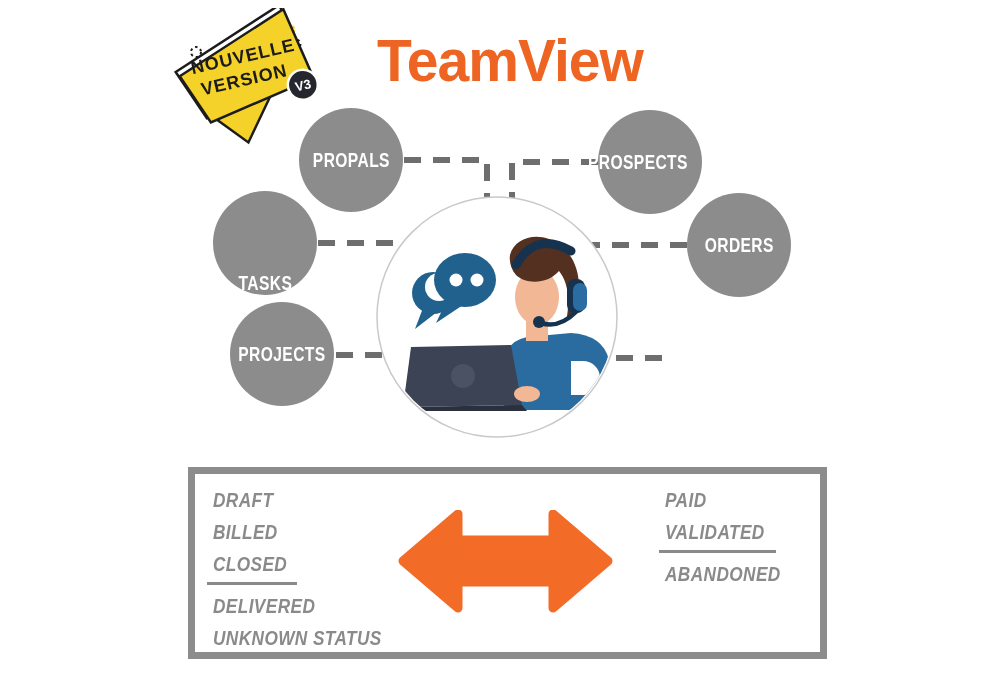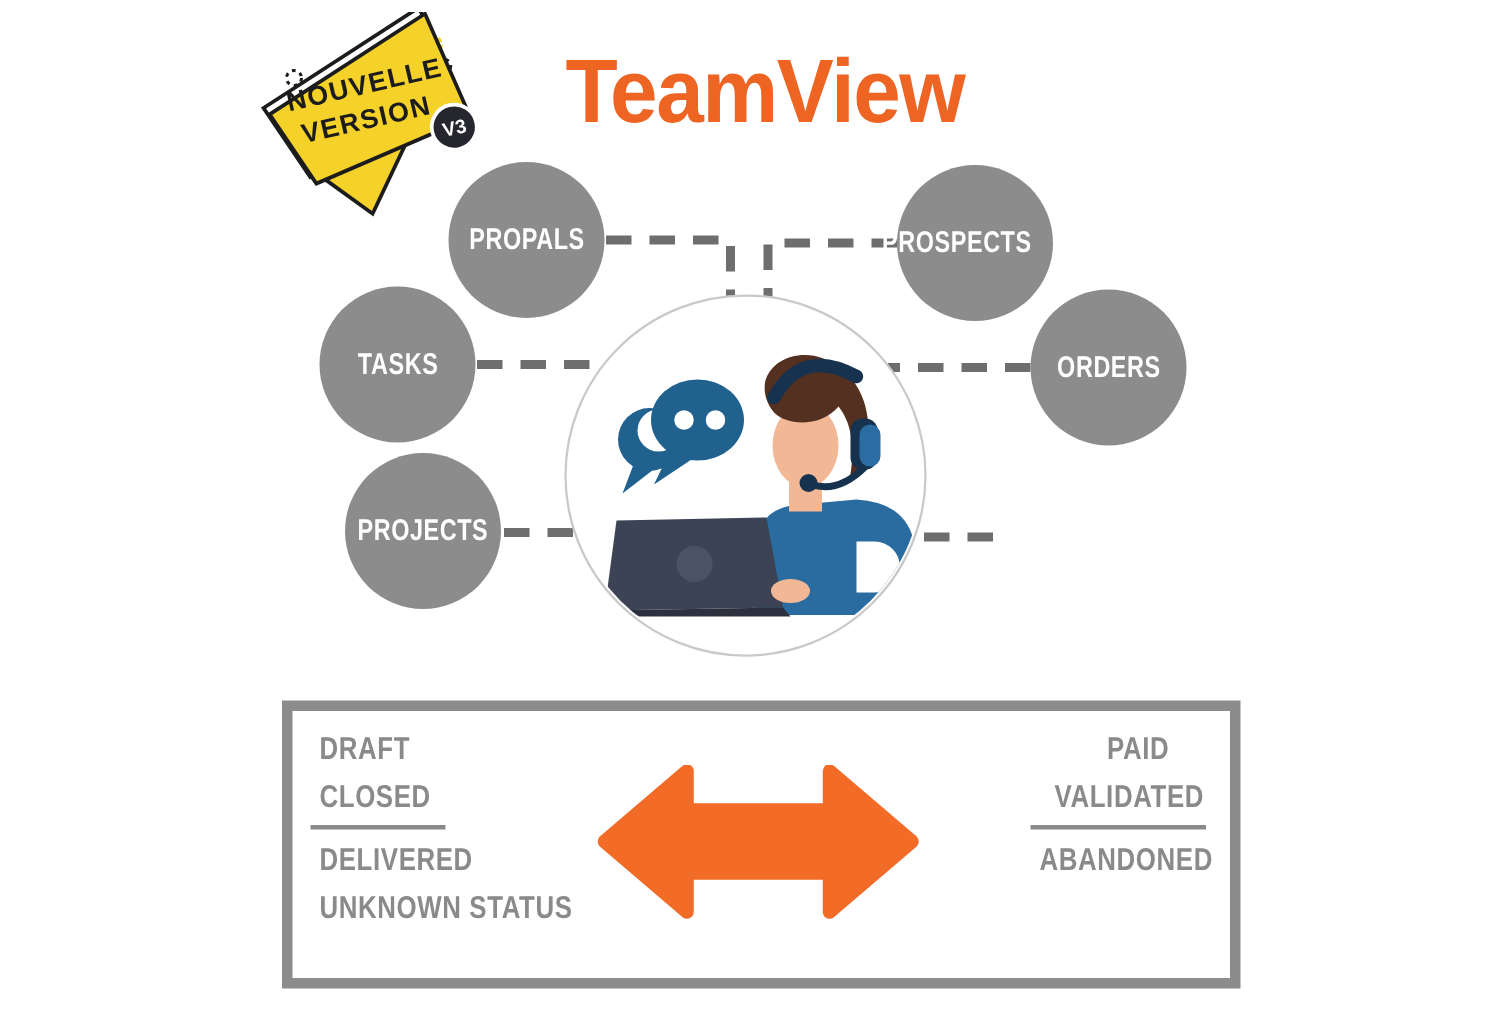--- a/index.html
+++ b/index.html
@@ -22,40 +22,40 @@
     position:absolute;width:104px;height:104px;border-radius:50%;
     background:var(--node-gray,#8C8C8C);
     display:flex;align-items:center;justify-content:center;
   }
   .node span{
     color:#fff;font-weight:700;font-size:20px;letter-spacing:.5px;white-space:nowrap;
     transform:scaleX(.78);transform-origin:center;
   }
   .node-propals  {left:299px;top:108px;}
   .node-prospects{left:598px;top:110px;justify-content:flex-end;}
-  .node-tasks    {left:213px;top:191px;}
+  .node-tasks    {left:213px;top:191px;align-items:flex-end;}
   .node-orders   {left:687px;top:193px;}
   .node-projects {left:230px;top:302px;}
   .node-invoices {left:661px;top:306px;}
   
   .connectors{position:absolute;left:0;top:0;}
   .dash{stroke:var(--connector-gray,#6E6E6E);stroke-width:6;fill:none;stroke-dasharray:17 12;}
   
   .center-svg{position:absolute;left:375px;top:195px;}
   .bubble{fill:var(--bubble-blue,#20618E);}
   .shirt{fill:var(--shirt-blue,#2A6BA0);}
   
   .panel{
     position:absolute;left:188px;top:467px;width:639px;height:192px;
     border:7px solid var(--panel-border-gray,#8C8C8C);box-sizing:border-box;background:#fff;
   }
   .status-col{position:absolute;top:10px;}
   .status-col.left{left:18px;}
-  .status-col.right{left:498px;text-align:center;}
-  .status-item{height:32px;line-height:32px;white-space:nowrap;}
+  .status-col.right{left:470px;}
+  .status-item{height:32px;line-height:32px;white-space:nowrap;font-style:italic;}
   .status-item span{
     display:inline-block;font-size:21px;font-weight:700;letter-spacing:.5px;
     color:var(--status-text-gray,#8A8A8A);
     transform:scaleX(.82);transform-origin:left center;
   }
   .status-divider{border-top:3px solid var(--status-text-gray,#8A8A8A);margin:2px 0 5px -6px;}
   .status-col.left  .status-divider{width:90px;}
   .status-col.right .status-divider{width:117px;}
   .arrow-svg{position:absolute;left:203px;top:36px;}
   .arrow-shape{
@@ -149,20 +149,21 @@
         <circle cx="88" cy="181" r="12" fill="#4A5264"></circle>
         <polygon points="28,212 147,210 152,216 24,216" fill="#2A303E"></polygon>
         <ellipse cx="152" cy="199" rx="13" ry="8" fill="#F2B795"></ellipse>
       </g>
     </g>
   </svg>
 
   <div class="panel">
     <div class="status-col left">
       <div class="status-item"><span>DRAFT</span></div>
+      <div class="status-item"><span>BILLED</span></div>
       <div class="status-item"><span>CLOSED</span></div>
       <div class="status-divider"></div>
       <div class="status-item"><span>DELIVERED</span></div>
       <div class="status-item"><span>UNKNOWN STATUS</span></div>
     </div>
 
     <svg class="arrow-svg" width="215" height="103" viewBox="0 0 215 103">
       <path class="arrow-shape" d="M5,51 L60,4 L60,30 L155,30 L155,4 L210,51 L155,98 L155,72 L60,72 L60,98 Z"></path>
     </svg>
 

